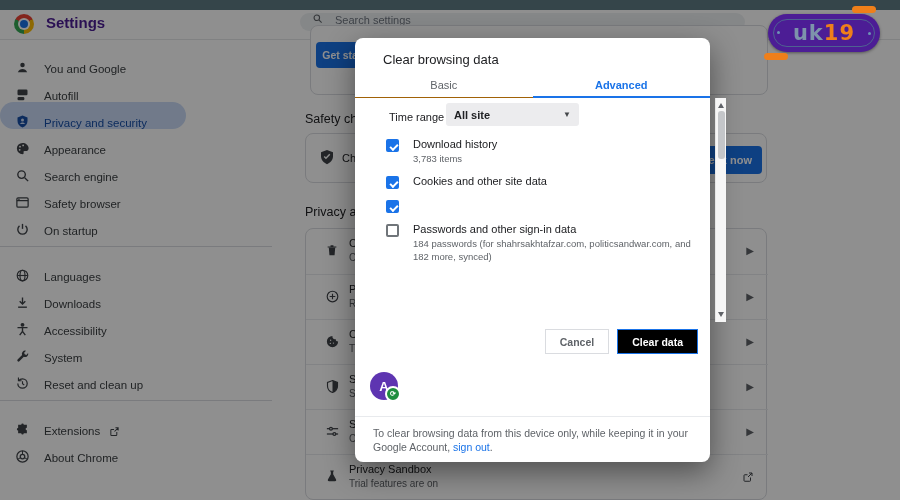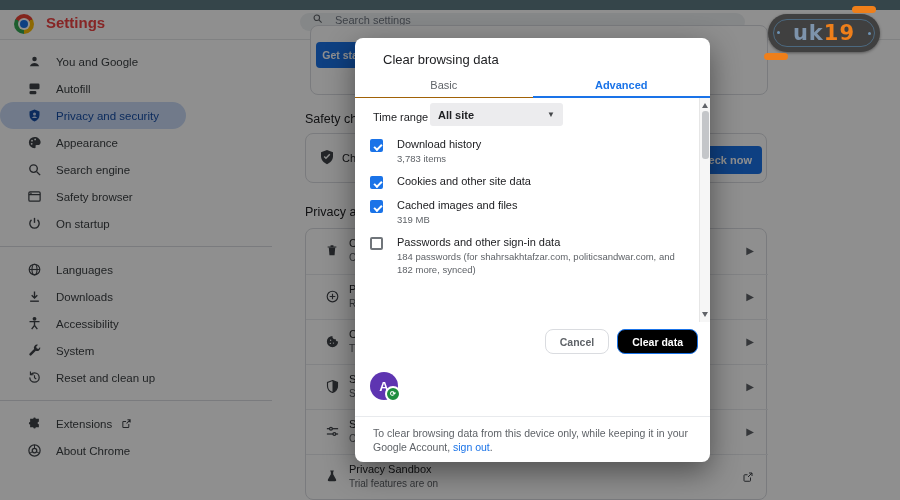--- a/index.html
+++ b/index.html
@@ -7,28 +7,28 @@
        font-family:"Liberation Sans",sans-serif;-webkit-font-smoothing:antialiased;}
   .abs{position:absolute;}
   
   #base{position:absolute;inset:0;background:#fff;}
   .topband{left:0;top:0;width:900px;height:10px;background:#5f7c85;}
   .topbar{left:0;top:10px;width:900px;height:29px;background:#fff;border-bottom:1px solid #e4e6e8;}
   .chrome-logo{left:14px;top:14px;width:20px;height:20px;border-radius:50%;
     background:conic-gradient(from -60deg,#ea4335 0 120deg,#fbbc05 0 240deg,#34a853 0 360deg);}
   .chrome-logo::before{content:"";position:absolute;left:4px;top:4px;width:12px;height:12px;border-radius:50%;background:#fff;}
   .chrome-logo::after{content:"";position:absolute;left:6px;top:6px;width:8px;height:8px;border-radius:50%;background:#1a73e8;}
-  .app-title{left:46px;top:14px;font-size:15px;font-weight:bold;color:#ef4444;}
+  .app-title{left:46px;top:14px;font-size:15px;font-weight:bold;color:#4c1d95;}
   .search-pill{left:300px;top:13px;width:445px;height:18px;border-radius:9px;background:#eef1f3;display:flex;align-items:flex-start;padding-left:12px;box-sizing:border-box;}
   .search-pill svg{margin-right:10px;}
   .search-pill input{border:none;background:transparent;outline:none;font-size:11px;color:#202124;width:300px;font-family:inherit;}
   .search-pill input::placeholder{color:#6f7680;}
   
   .sidebar{left:0;top:48px;width:290px;}
-  .side-item{width:186px;height:27px;display:flex;align-items:center;padding-left:26px;box-sizing:border-box;}
+  .side-item{width:186px;height:27px;display:flex;align-items:flex-end;padding-left:14px;box-sizing:border-box;}
   .side-item .ic{width:16px;height:16px;margin-right:14px;display:flex;align-items:center;justify-content:center;}
   .side-item .lbl{font-size:11.5px;color:#3c4043;font-weight:500;}
   .side-item.sel{background:#c9daf7;border-radius:14px;}
   .side-item.sel .lbl{color:#174ea6;}
   .side-div{height:1px;background:#dadce0;margin:9px 0 9px 0;width:272px;}
   .ext-link{margin-left:9px;display:flex;align-items:center;}
   icon, .ic svg{display:block;}
   
   .heading{font-size:12.5px;color:#202124;font-weight:500;}
   .card{background:#fff;border:1px solid #dadce0;border-radius:8px;box-sizing:border-box;}
@@ -45,53 +45,53 @@
   .row .chev{position:absolute;right:14px;top:16px;color:#5f6368;font-size:10px;}
   
   #dim{position:absolute;inset:0;background:rgba(0,0,0,0.44);z-index:10;}
   
   #dialog{position:absolute;left:355px;top:38px;width:355px;height:424px;background:#fff;border-radius:8px;
     box-shadow:0 10px 30px rgba(0,0,0,.45);z-index:20;}
   .dlg-title{left:28px;top:14px;font-size:13px;color:#202124;}
   .dlg-tabs{left:0;top:38px;width:355px;height:21px;display:flex;border-bottom:1px solid #a16207;}
   .dlg-tab{flex:1;text-align:center;font-size:11px;color:#5f6368;font-weight:500;padding-top:3px;box-sizing:border-box;}
   .dlg-tab.active{color:#1a73e8;font-weight:bold;border-bottom:2px solid #1a73e8;margin-bottom:-1px;}
-  .dlg-scroll{left:0;top:60px;width:355px;height:224px;overflow:hidden;}
+  .dlg-scroll{left:16px;top:60px;width:355px;height:224px;overflow:hidden;}
   .tr-label{position:absolute;left:18px;top:13px;font-size:11px;color:#202124;}
   .tr-select{position:absolute;left:75px;top:5px;width:133px;height:23px;background:#ececee;border-radius:3px;
     display:flex;align-items:center;padding:0 8px;box-sizing:border-box;font-size:11px;font-weight:bold;color:#202124;}
   .tr-caret{margin-left:auto;font-size:8px;color:#44474a;}
   .dlg-items{position:absolute;left:15px;top:40px;width:320px;}
   .citem{display:flex;margin-bottom:10px;}
   .cbox{width:13px;height:13px;border-radius:2px;box-sizing:border-box;border:2px solid #70757a;background:#fff;flex:0 0 13px;margin-top:1px;position:relative;}
   .citem.checked .cbox{background:#1a73e8;border-color:#1a73e8;}
   .citem.checked .cbox::after{content:"";position:absolute;left:2px;top:3px;width:6px;height:3px;
     border-left:2px solid #fff;border-bottom:2px solid #fff;transform:rotate(-45deg);}
   .ctext{margin-left:14px;width:284px;}
   .ctitle{font-size:11px;color:#202124;line-height:13px;}
   .csub{font-size:9.5px;color:#5f6368;line-height:13px;margin-top:1px;}
   
   .sb{position:absolute;right:0;top:0;width:11px;height:224px;background:#f6f6f6;border-left:1px solid #e6e6e6;box-sizing:border-box;}
   .sb-up{width:0;height:0;border-left:3.5px solid transparent;border-right:3.5px solid transparent;border-bottom:5px solid #606368;margin:5px auto 3px;}
   .sb-down{position:absolute;bottom:5px;left:2px;width:0;height:0;border-left:3.5px solid transparent;border-right:3.5px solid transparent;border-top:5px solid #606368;}
   .sb-thumb{width:7px;height:48px;background:#c4c6c9;border-radius:3px;margin:0 auto;}
   .dlg-actions{position:absolute;right:12px;top:291px;display:flex;gap:8px;}
-  .btn{height:25px;border-radius:8px;font-size:10.5px;font-weight:bold;font-family:inherit;padding:0 14px;}
+  .btn{height:25px;border-radius:0;font-size:10.5px;font-weight:bold;font-family:inherit;padding:0 14px;}
   .btn.cancel{background:#fff;border:1px solid #dadce0;color:#5f6368;}
   .btn.primary{background:#000000;border:1px solid #1a73e8;color:#fff;}
   .avatar{left:15px;top:334px;width:28px;height:28px;border-radius:50%;background:#5e35b1;color:#fff;
     font-size:13px;font-weight:bold;display:flex;align-items:center;justify-content:center;}
   .avatar .badge{position:absolute;right:-3px;bottom:-2px;width:12px;height:12px;border-radius:50%;background:#1e8e3e;
     border:2px solid #fff;color:#fff;font-size:7px;line-height:12px;text-align:center;font-weight:bold;}
   .dlg-div{left:0;top:378px;width:355px;height:1px;background:#e8eaed;}
   .dlg-note{left:18px;top:388px;width:322px;font-size:10.5px;color:#5f6368;line-height:14px;}
   .link{color:#1a73e8;text-decoration:none;}
   
   #wm{position:absolute;left:762px;top:2px;width:126px;height:62px;z-index:30;}
-  .wm-pill{position:absolute;left:6px;top:12px;width:112px;height:38px;border-radius:19px;background:#404040;
+  .wm-pill{position:absolute;left:6px;top:12px;width:112px;height:38px;border-radius:19px;background:#4c1d95;
     display:flex;align-items:center;justify-content:center;box-shadow:0 1px 3px rgba(0,0,0,.4);}
   .wm-inner{position:absolute;left:5px;top:5px;right:5px;bottom:5px;border:1px solid #4f7390;border-radius:15px;opacity:.8;}
   .wm-dot{position:absolute;left:9px;top:17px;width:3px;height:3px;border-radius:50%;background:#6d93b5;}
   .wm-dot2{position:absolute;right:9px;bottom:17px;width:3px;height:3px;border-radius:50%;background:#6d93b5;}
   .wm-text{position:relative;font-weight:bold;font-size:21px;letter-spacing:1px;font-family:"DejaVu Sans",sans-serif;}
   .wm-left{color:#7d93ab;}
   .wm-right{color:#ef7f1a;}
   .wm-bar-tr{position:absolute;right:12px;top:4px;width:24px;height:7px;border-radius:4px;background:#ef7f1a;}
   .wm-bar-bl{position:absolute;left:2px;bottom:4px;width:24px;height:7px;border-radius:4px;background:#ef7f1a;}
 </style>
@@ -368,24 +368,20 @@
         </span>
       </div>
       <div class="citem checked">
         <span class="cbox"></span>
         <span class="ctext">
           <div class="ctitle">Cookies and other site data</div>
         </span>
       </div>
       <div class="citem checked">
         <span class="cbox"></span>
-        <span class="ctext">
-          <div class="ctitle">Cached images and files</div>
-          <div class="csub">319 MB</div>
-        </span>
       </div>
       <div class="citem">
         <span class="cbox"></span>
         <span class="ctext">
           <div class="ctitle">Passwords and other sign-in data</div>
           <div class="csub">184 passwords (for shahrsakhtafzar.com, politicsandwar.com, and 182 more, synced)</div>
         </span>
       </div>
     </div>
 

